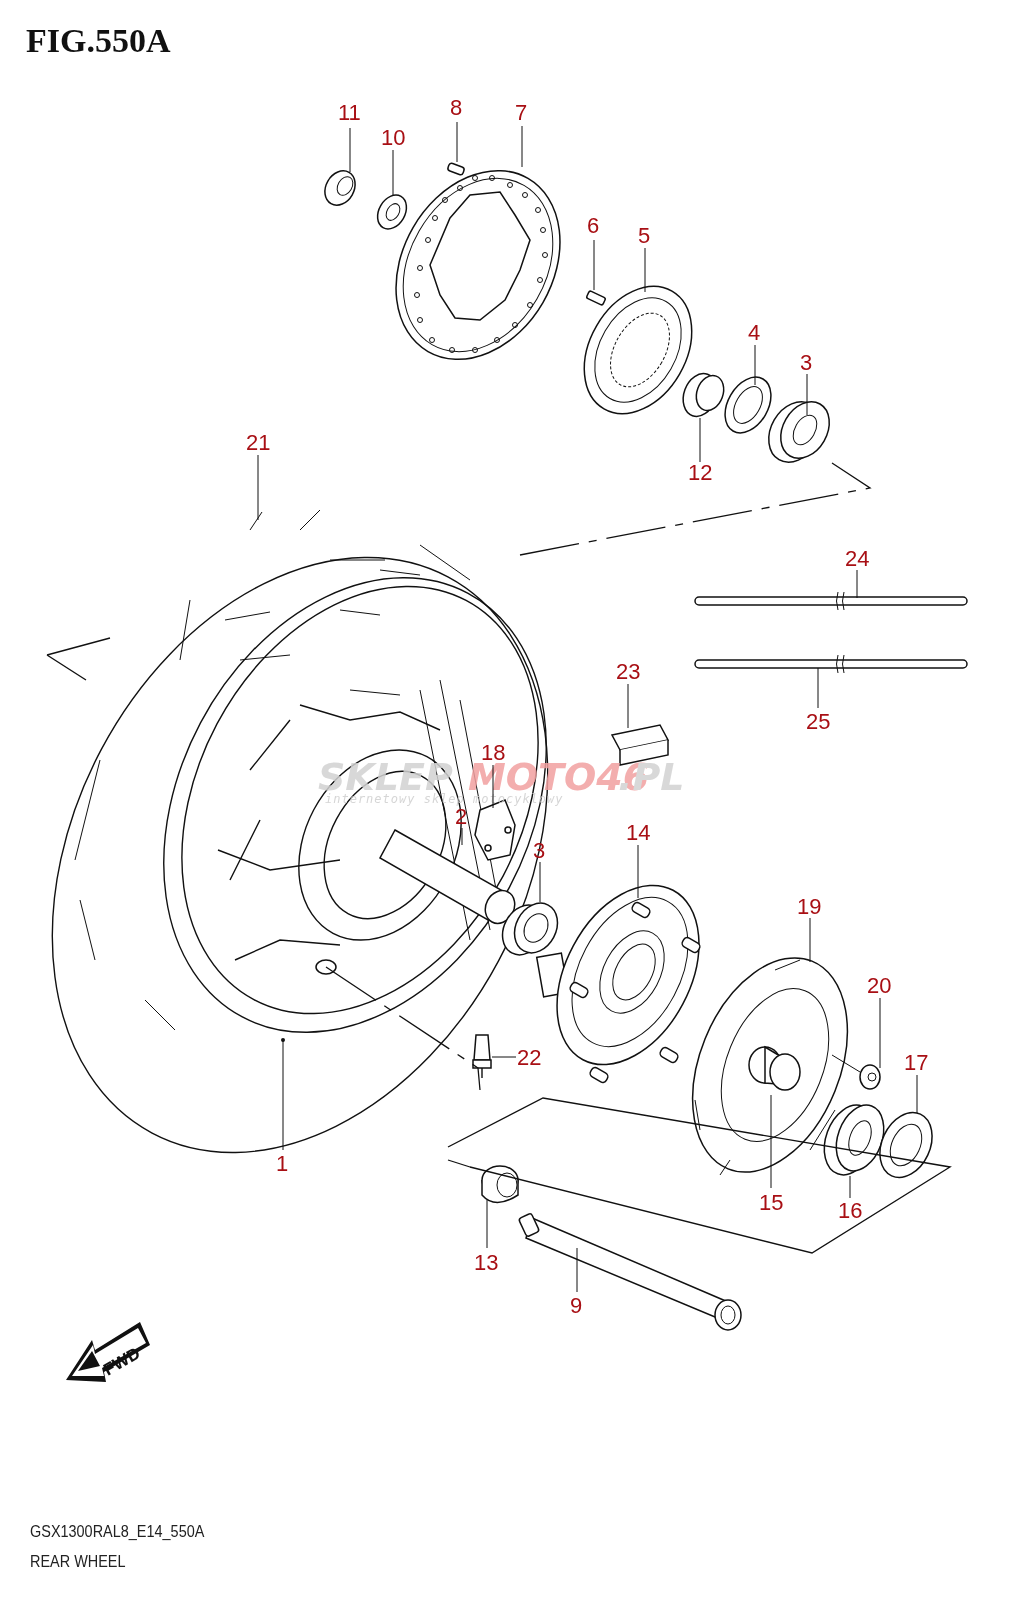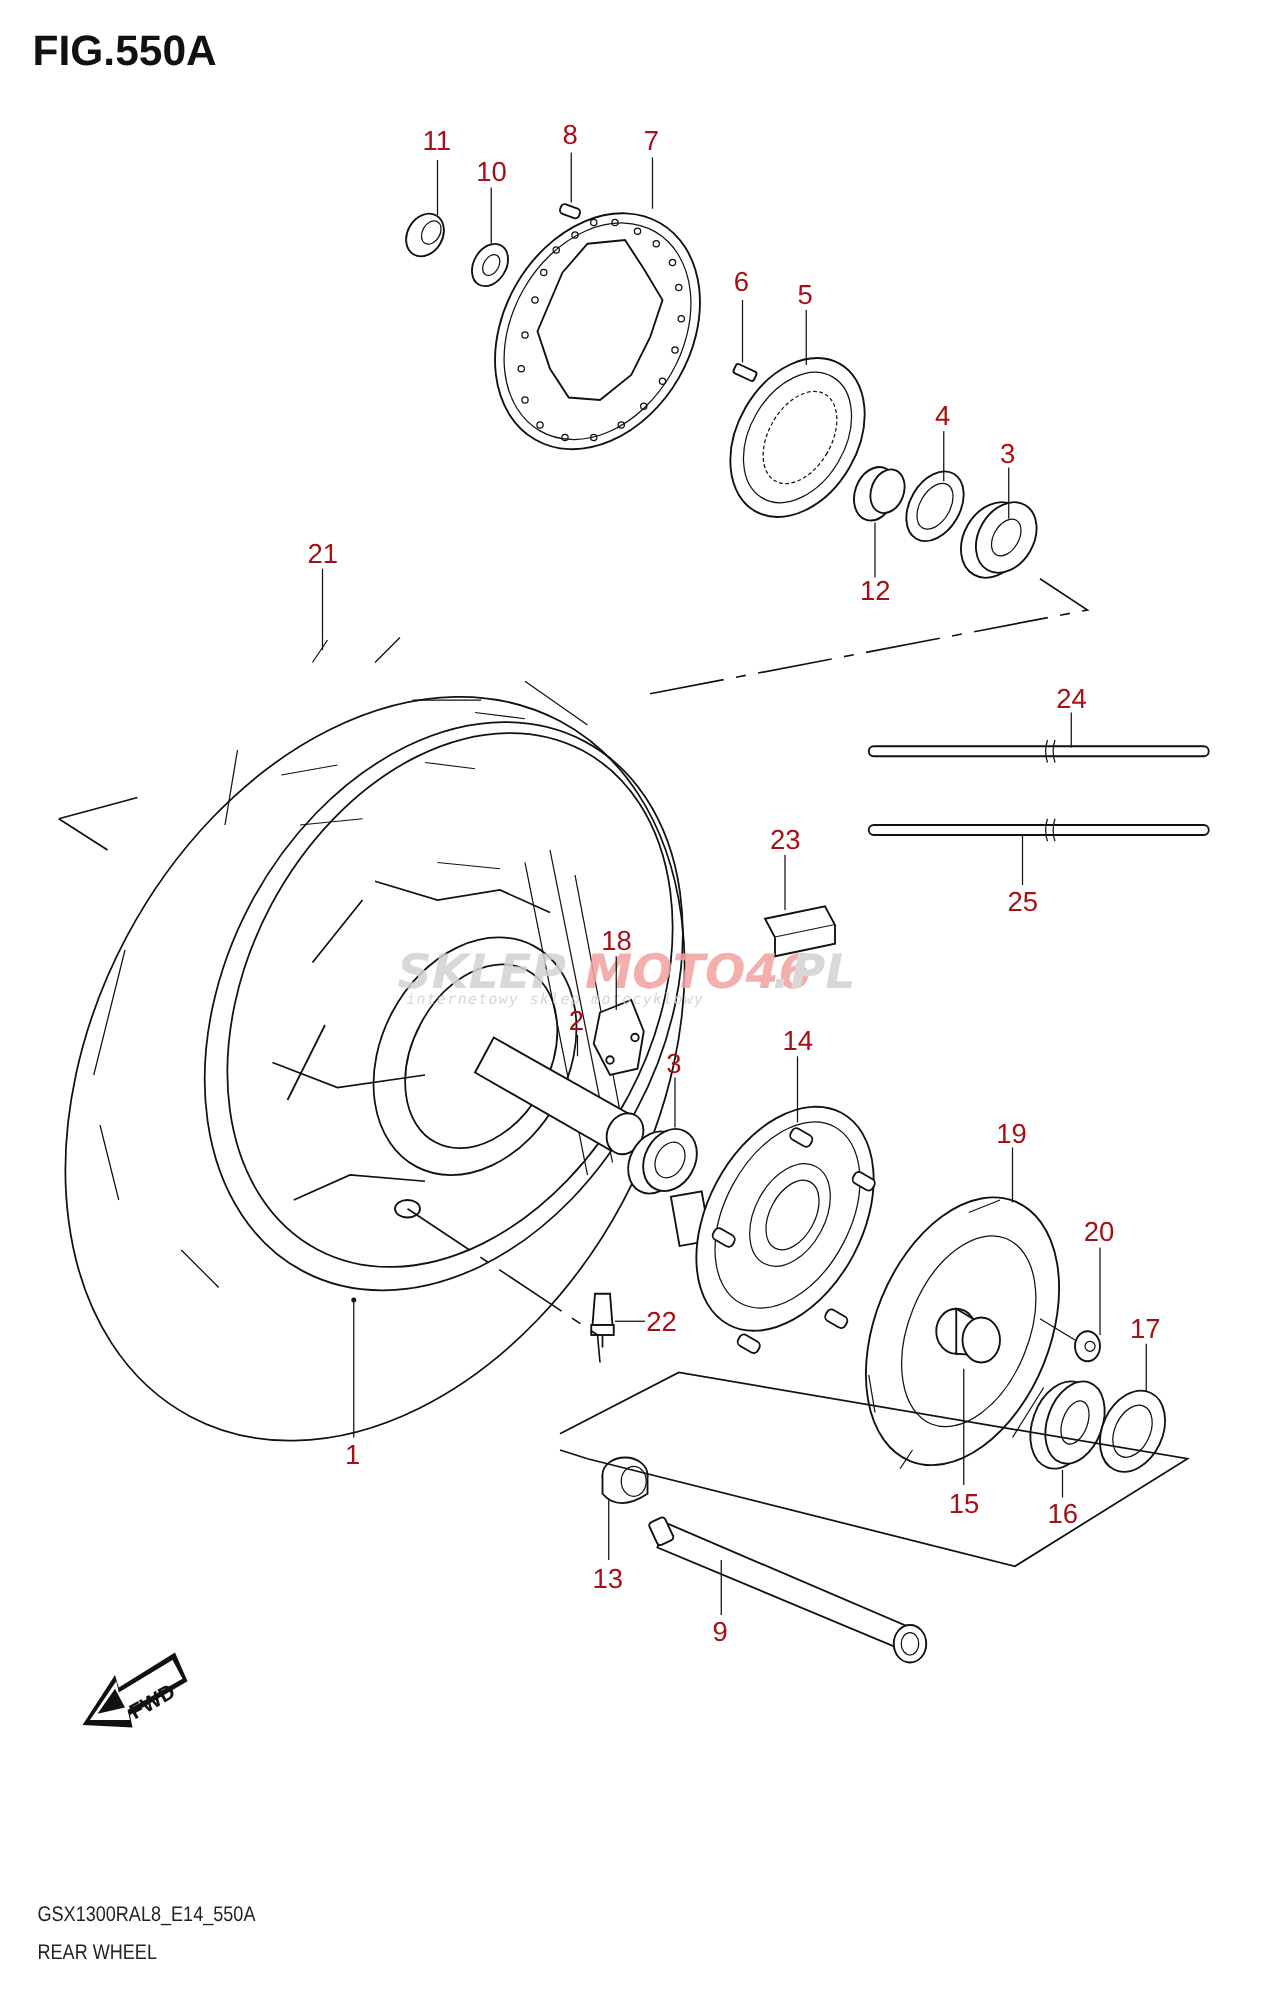--- a/index.html
+++ b/index.html
@@ -1,17 +1,17 @@
 <!DOCTYPE html>
 <html><head>
 <meta charset="utf-8">
 <style>
   html, body { margin: 0; padding: 0; background: #ffffff; }
   body { width: 1020px; height: 1600px; position: relative; overflow: hidden; font-family: "DejaVu Sans", sans-serif; }
-  .fig-title { position: absolute; left: 26px; top: 22px; font-size: 34px; font-weight: bold; color: #111; letter-spacing: 0px; font-family: Liberation Sans, sans-serif; }
+  .fig-title { position: absolute; left: 26px; top: 22px; font-size: 34px; font-weight: bold; color: #111; letter-spacing: 0px; font-family: Liberation Serif, serif; }
   .footer { position: absolute; left: 30px; font-size: 17px; color: #222; font-family: "Liberation Sans Narrow", "Liberation Sans", sans-serif; transform: scaleX(0.85); transform-origin: left top; }
   .footer.code { top: 1522px; }
   .footer.name { top: 1552px; }
   svg.diagram { position: absolute; left: 0; top: 0; }
   .lbl { fill: #a80f14; font-family: "Liberation Sans", sans-serif; font-size: 22px; }
   .ln { stroke: #111; stroke-width: 1.4; fill: none; }
   .thin { stroke: #111; stroke-width: 1; fill: none; }
   .part { fill: #fff; stroke: #111; stroke-width: 1.5; }
   .dash { stroke: #111; stroke-width: 1.3; fill: none; stroke-dasharray: 60 10 8 10; }
   .wm-grey { fill: #d2d2d2; font-family: "DejaVu Sans", sans-serif; font-style: italic; font-weight: bold; font-size: 38px; }

